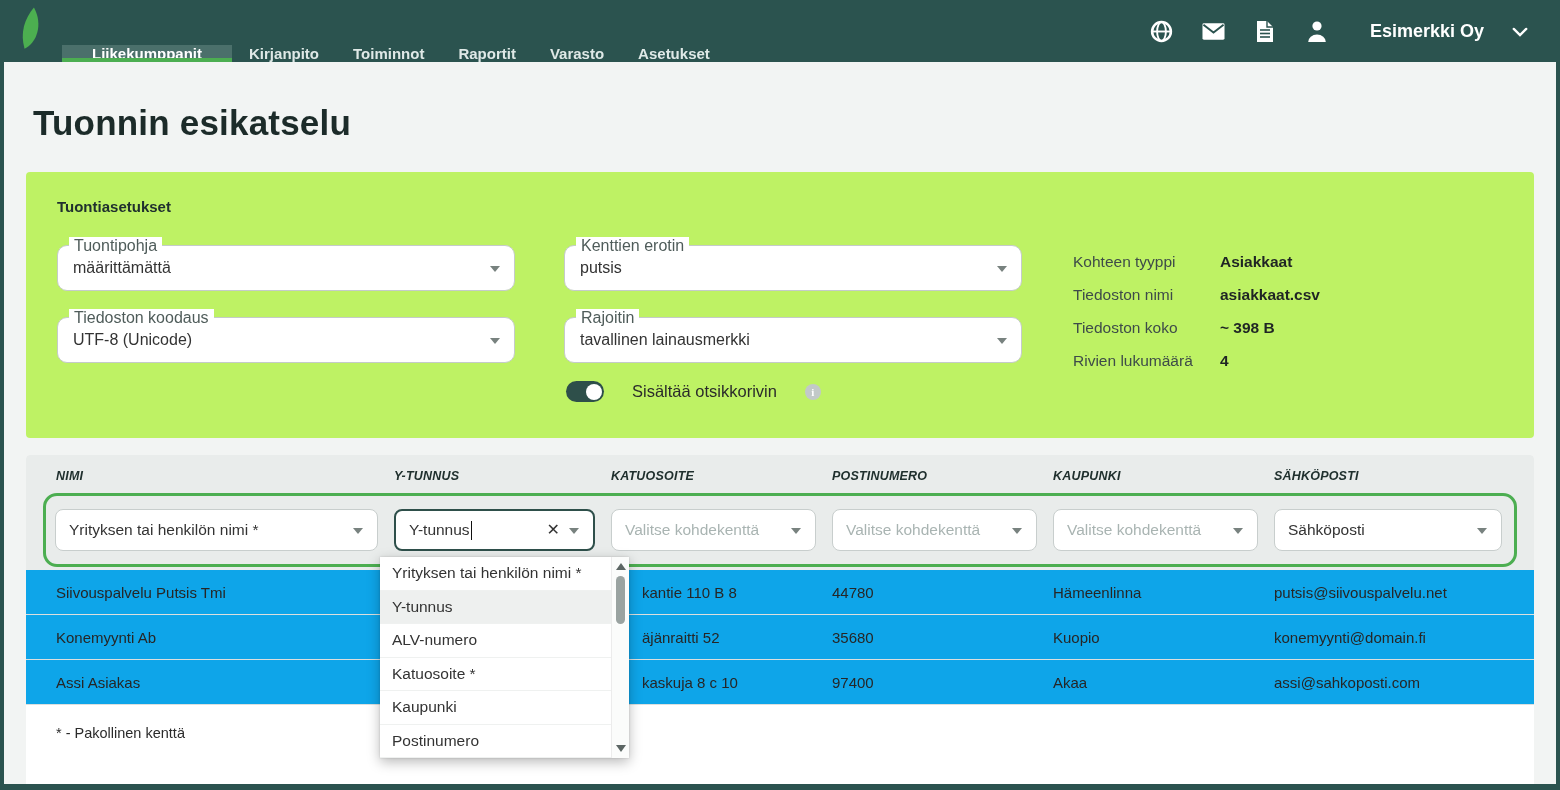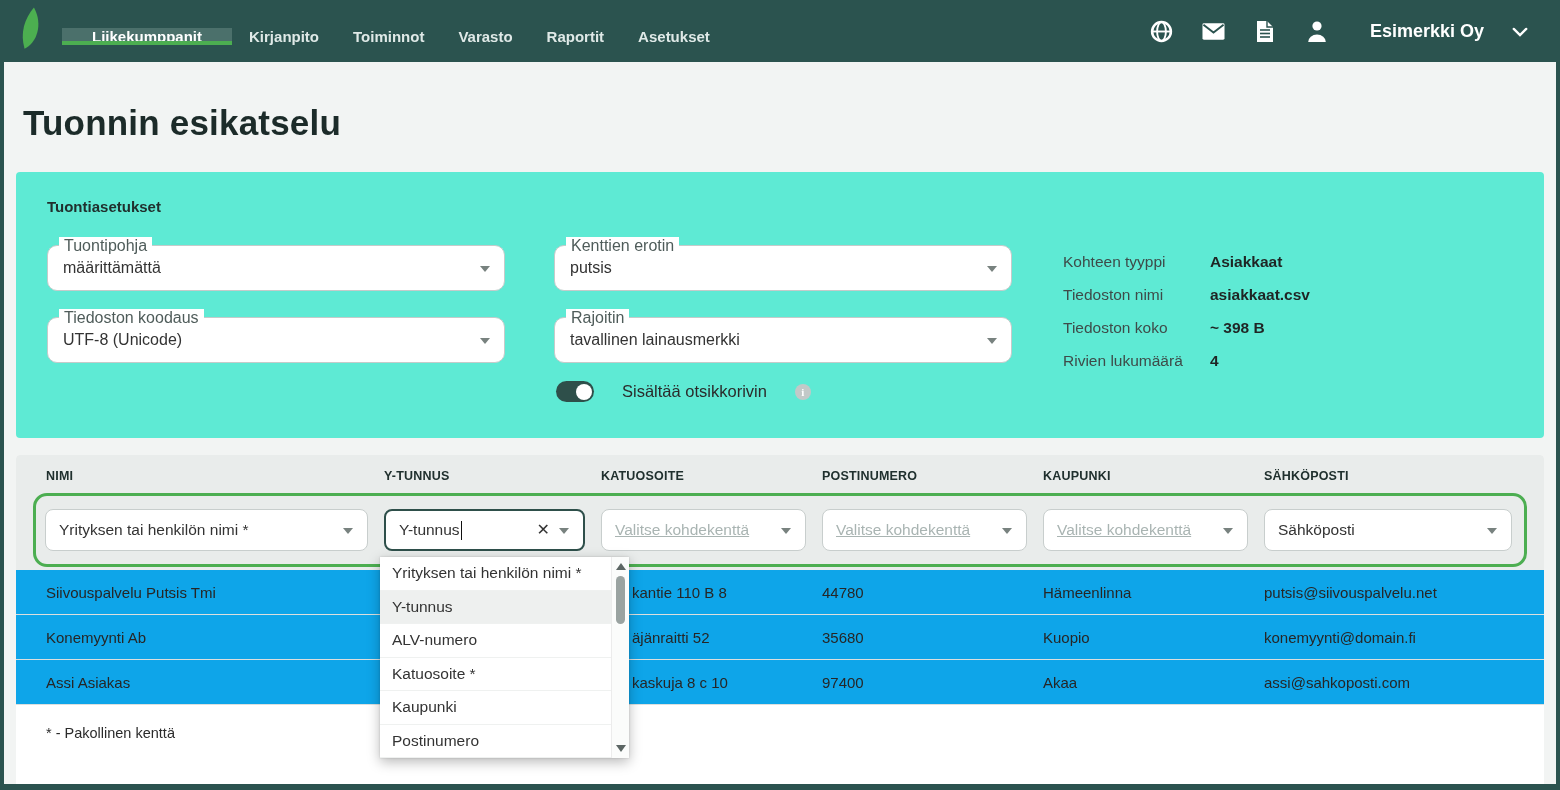--- a/index.html
+++ b/index.html
@@ -4,36 +4,36 @@
 <style>
   * { box-sizing: border-box; }
   body { margin:0; font-family:"Liberation Sans", sans-serif; background:#555; }
   .frame { position:relative; width:1560px; height:790px; margin:0 auto;
     border-left:4px solid #2b534f; border-right:4px solid #2b534f; border-bottom:6px solid #2b534f;
     background:#f2f4f3; overflow:hidden; }
 
   
   .navbar { height:62px; background:#2b534f; display:flex; align-items:stretch; }
   .brand { width:58px; display:flex; align-items:center; justify-content:center; }
-  .tabs { display:flex; align-items:flex-start;margin-top:28px; }
+  .tabs { display:flex; align-items:flex-end; }
   .tab { padding:0 17px; display:flex; align-items:center; color:#dfe9e7; font-size:15px;
     font-weight:700; position:relative; cursor:pointer; white-space:nowrap; }
   .tab.active { background:#4b706b; color:#fff; padding:0 30px; }
   .tab.active::after { content:""; position:absolute; left:0; right:0; bottom:0; height:4px; background:#4cae51; }
   .nav-right { margin-left:auto; display:flex; align-items:center; gap:29px; padding-right:28px; }
   .nav-icon { width:23px; height:23px; display:flex; align-items:center; justify-content:center; cursor:pointer; }
   .company { color:#fff; font-weight:700; font-size:18px; display:flex; align-items:center; gap:28px;
     cursor:pointer; margin-left:12px; }
 
   
-  .content { padding:0 12px; }
+  .content { padding:0 22px; }
   h1.page-title { font-size:35px; line-height:46px; color:#1c2b29; font-weight:600;
     margin:38px 0 26px; padding-left:7px; letter-spacing:0.2px; }
 
-  .card { background:#5eead4; border-radius:4px; padding:26px 30px 36px 31px; }
+  .card { background:#bef264; border-radius:4px; padding:26px 30px 36px 31px; }
   .card-title { font-size:15px; font-weight:700; color:#20302e; margin:0 0 30px; }
   .settings-flex { display:flex; }
   .scol { width:458px; }
   .scol.mid { margin-left:49px; }
 
   .field { position:relative; height:46px; border:1px solid #c5cbca; border-radius:10px; background:#fff;
     margin-bottom:26px; display:flex; align-items:center; padding:0 38px 0 15px; cursor:pointer; }
   .flabel { position:absolute; top:-9px; left:11px; background:#fff; padding:0 5px;
     font-size:16px; color:#4f5c5a; }
   .fvalue { font-size:16px; color:#333; white-space:nowrap; }
@@ -50,29 +50,29 @@
 
   .info-col { margin-left:51px; padding-top:8px; }
   .info-row { display:flex; margin-bottom:15px; font-size:15.5px; line-height:18px; }
   .info-label { width:147px; color:#3e4b49; flex:none; }
   .info-value { font-weight:700; color:#1f2524; }
 
   
   .table-section { margin-top:17px; background:#fff; border-radius:4px 4px 0 0; min-height:332px; }
   .thead-area { background:#e9eceb; border-radius:4px 4px 0 0; padding-bottom:3px; }
   .grid6 { display:grid; grid-template-columns:338px 217px 221px 221px 221px 1fr; padding:0 30px; }
-  .headers { padding-top:14px; padding-bottom:10px; }
+  .headers { padding-top:14px; padding-bottom:10px;font-style:italic; }
   .hcell { font-size:12.5px; font-weight:700; color:#20302e; letter-spacing:0.2px; }
 
   .map-box { margin:0 17px; border:3px solid #4cae51; border-radius:14px; padding:13px 0 13px 9px; }
   .map-grid { display:grid; grid-template-columns:339px 217px 221px 221px 221px 1fr; }
   .sel { height:42px; background:#fff; border:1px solid #c8cecd; border-radius:8px; display:flex;
     align-items:center; padding:0 30px 0 13px; position:relative; width:calc(100% - 16px);
     font-size:15.5px; color:#333; cursor:pointer; white-space:nowrap; overflow:hidden; }
-  .sel.placeholder { color:#a9b4b2;text-decoration:underline; }
+  .sel.placeholder { color:#a9b4b2; }
   .sel.focused { border:2px solid #2e4f4a; }
   .clear-x { position:absolute; right:33px; font-size:16px; color:#333; line-height:1; cursor:pointer; }
   .caret { display:inline-block; width:1.5px; height:19px; background:#111; margin-left:1px; vertical-align:-4px; }
 
   .row { height:45px; align-items:center; border-bottom:1px solid #dcdfde; font-size:15px; color:#262626;
     background:#0ea5e9; display:grid; grid-template-columns:338px 217px 221px 221px 221px 1fr; padding:0 30px; }
   .cell { white-space:nowrap; overflow:hidden; }
   .cell.street { padding-left:31px; }
   .footnote { padding:20px 30px 0; font-size:14.5px; color:#2b2b2b; }
 
@@ -107,24 +107,24 @@
       <div class="tab active">
           <span>Liikekumppanit</span>
         </div>
       <div class="tab">
           <span>Kirjanpito</span>
         </div>
       <div class="tab">
           <span>Toiminnot</span>
         </div>
       <div class="tab">
+          <span>Raportit</span>
+        </div>
+      <div class="tab">
           <span>Varasto</span>
-        </div>
-      <div class="tab">
-          <span>Raportit</span>
         </div>
       <div class="tab">
           <span>Asetukset</span>
         </div>
     </div>
     <div class="nav-right">
       <span class="nav-icon">
         <svg width="23" height="23" viewBox="0 0 22 22">
             <circle cx="11" cy="11" r="9" fill="none" stroke="#fff" stroke-width="2.4"></circle>
             <ellipse cx="11" cy="11" rx="4.2" ry="9" fill="none" stroke="#fff" stroke-width="1.8"></ellipse>

